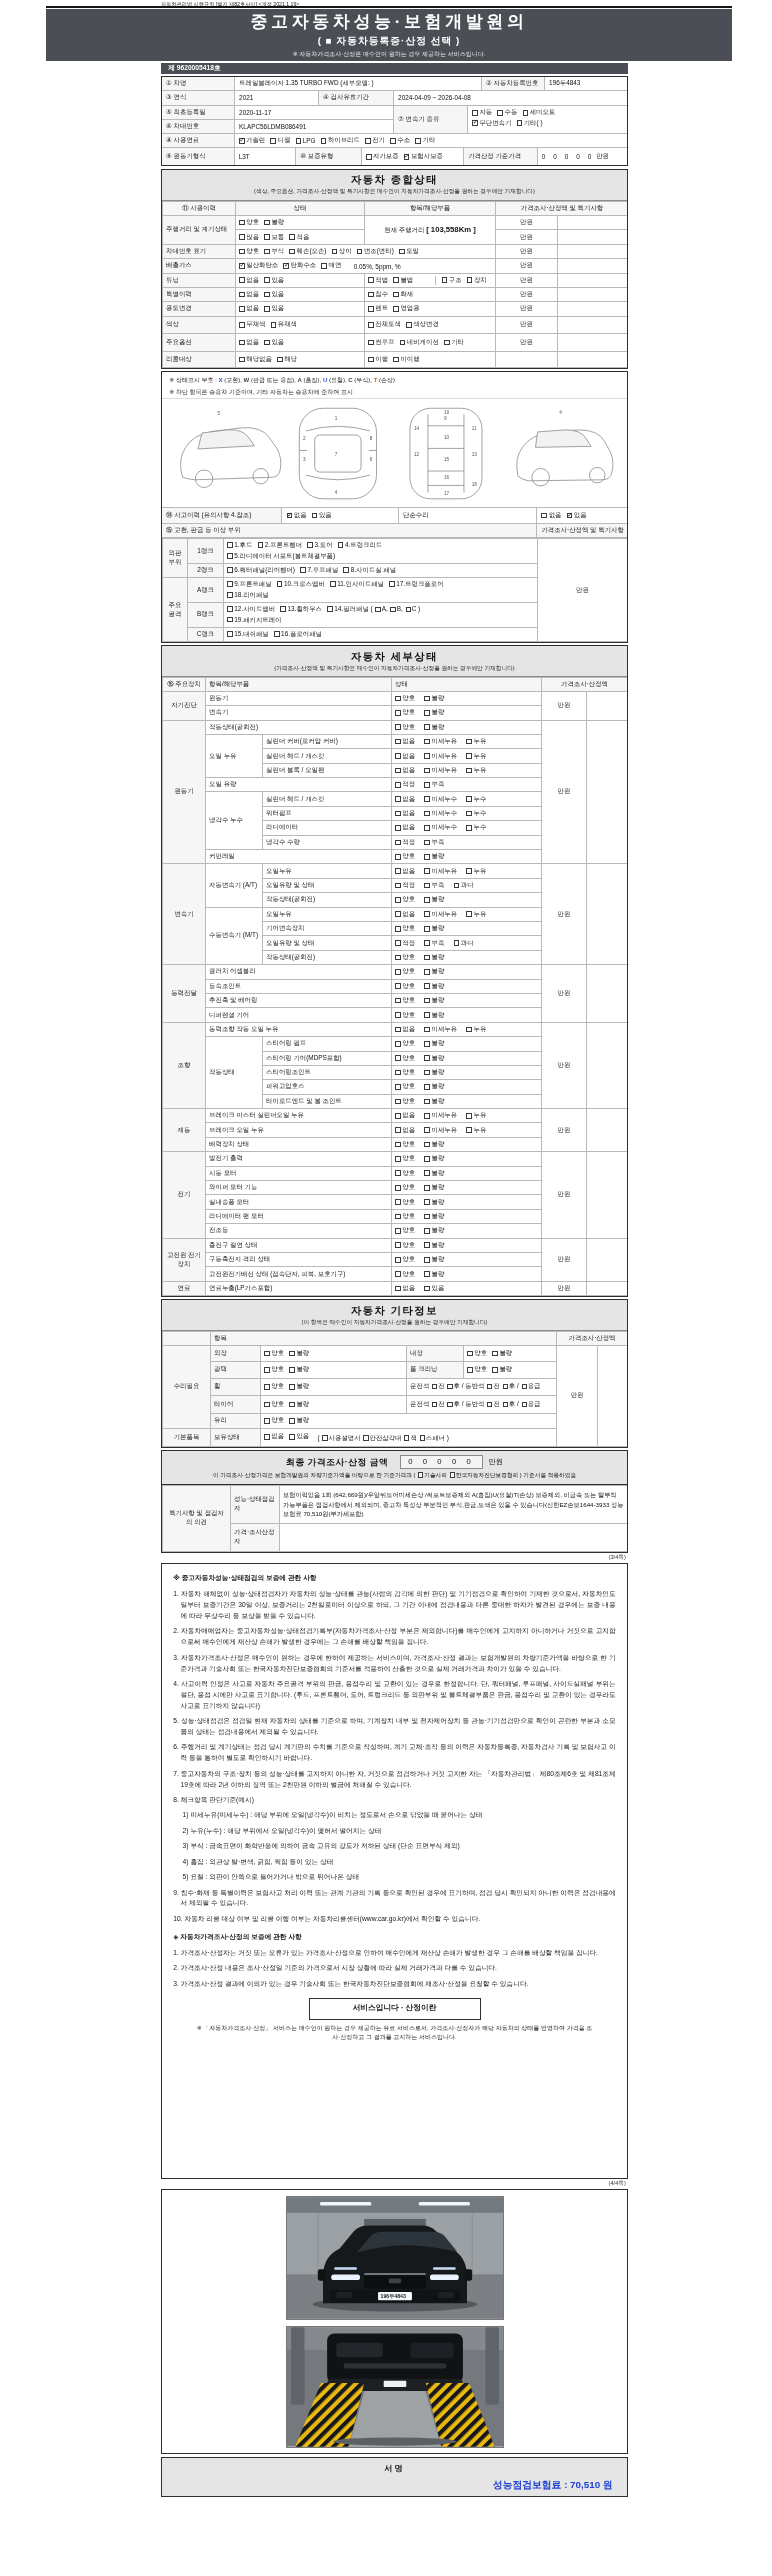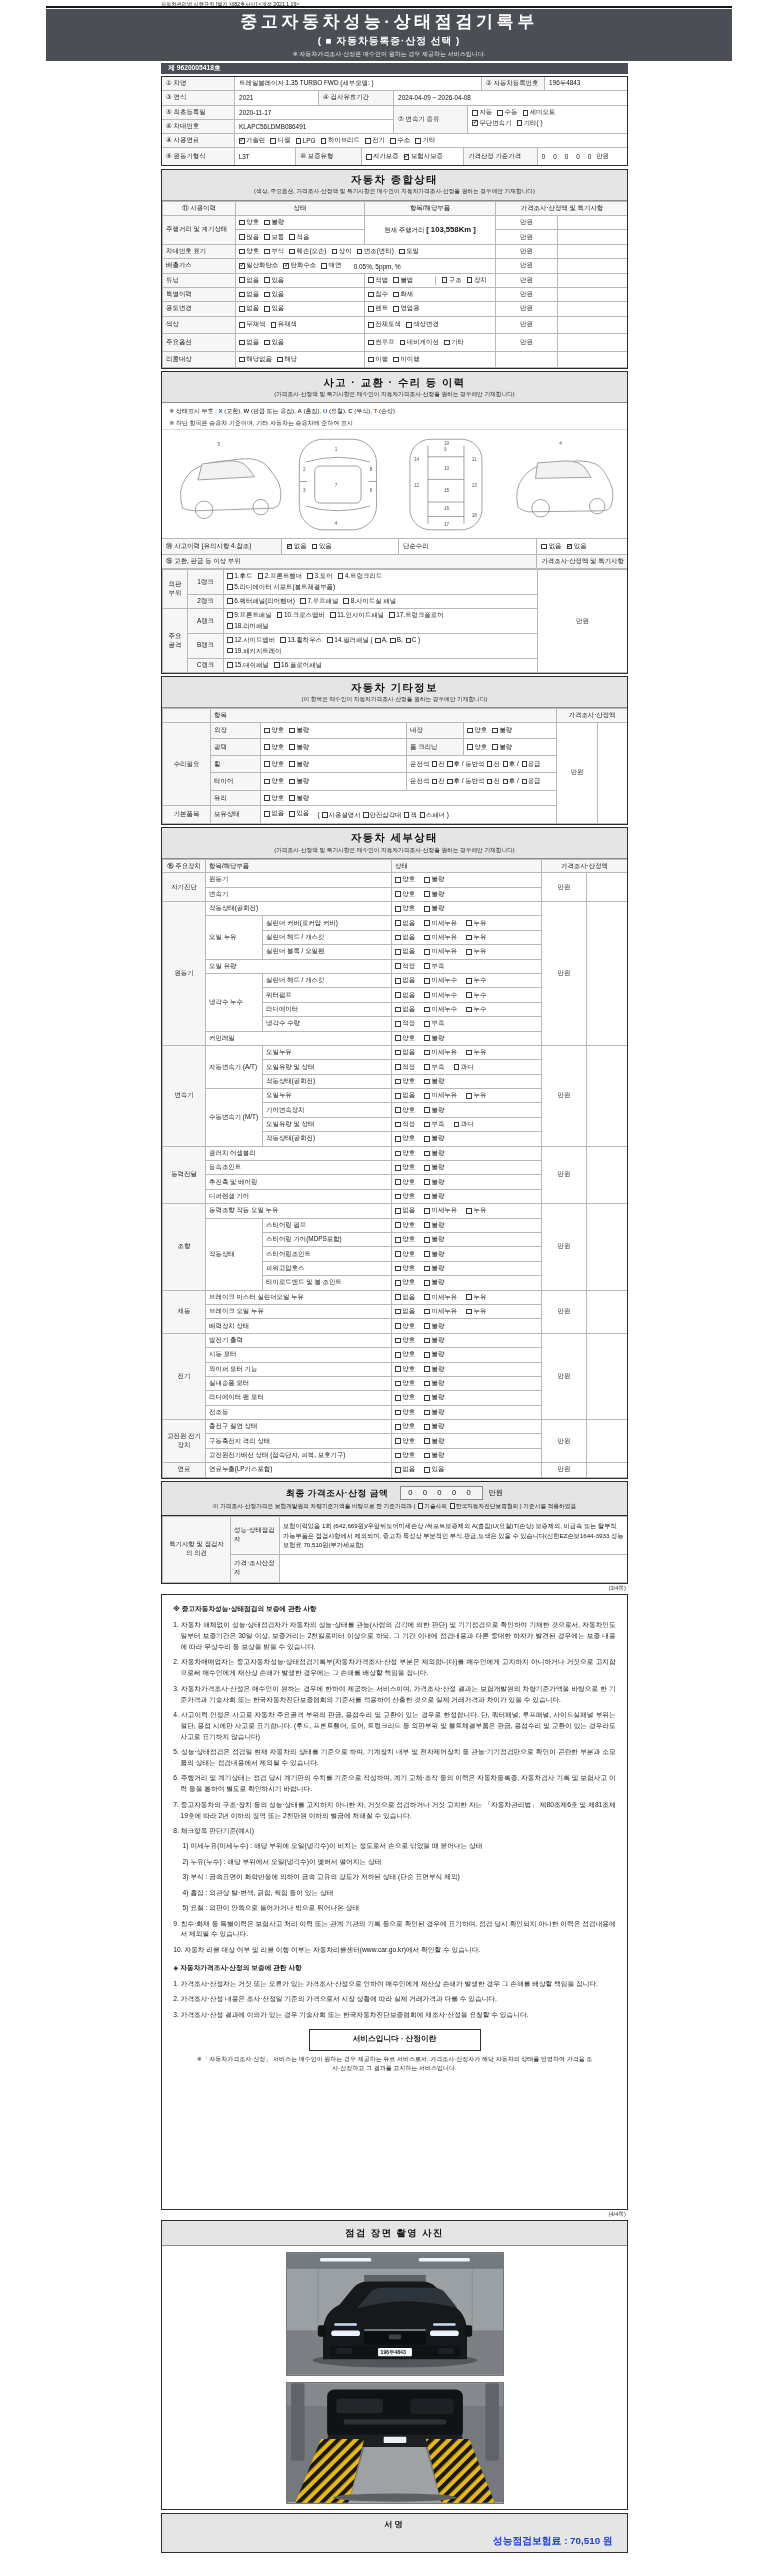--- a/index.html
+++ b/index.html
@@ -53,21 +53,21 @@
   .sign-fee{position:absolute;right:14.4px;top:20.6px;font-size:9.8px;font-weight:bold;color:#1d3fd2}
   svg text{font-family:"Liberation Sans","DejaVu Sans",sans-serif}
 </style>
 </head>
 <body>
 
 <div class="form-ref">자동차관리법 시행규칙 [별지 제82호서식] &lt;개정 2021.1.19&gt;</div>
 <div class="top-rule"></div>
 
 <div class="masthead">
-  <div class="m-title">중고자동차성능·상태점검기록부</div>
+  <div class="m-title">중고자동차성능·보험개발원의</div>
   <div class="m-sub">( ■ 자동차등록증·산정 선택 )</div>
   <div class="m-note">※ 자동차가격조사·산정은 매수인이 원하는 경우 제공하는 서비스입니다.</div>
 </div>
 
 <div class="sheet">
   <div class="doc-no">제 9620005418호</div>
   <section id="sec-basic" class="box">
       <div class="frow">
         <div class="fc lab" style="width:73px;height:13.4px">① 차명</div>
         <div class="fc " style="width:247px;height:13.4px">트레일블레이저 1.35 TURBO FWD (세부모델: )</div>
@@ -372,24 +372,20 @@
                 <span class="cb"></span>
                 <span>미이행</span>
               </span></td>
             <td></td>
             <td></td>
           </tr>
   </tbody>
       </table>
     </section>
   <section id="sec-acc" class="box">
-      <div class="sec-head" style="height:30px">
-        <div class="t">사고 · 교환 · 수리 등 이력</div>
-        <div class="s">(가격조사·산정액 및 특기사항은 매수인이 자동차가격조사·산정을 원하는 경우에만 기재합니다)</div>
-      </div>
       <div class="notes-line" style="padding-top:3.6px"><span style="color:#1c1c1c;">※ 상태표시 부호 : </span><span style="color:#2b50c8;font-weight:bold">X</span><span style="color:#1c1c1c;"> (교환), </span><span style="color:#3a3a3a;font-weight:bold">W</span><span style="color:#1c1c1c;"> (판금 또는 용접), </span><span style="color:#3a3a3a;font-weight:bold">A</span><span style="color:#1c1c1c;"> (흠집), </span><span style="color:#2b50c8;font-weight:bold">U</span><span style="color:#1c1c1c;"> (요철), </span><span style="color:#3a3a3a;font-weight:bold">C</span><span style="color:#1c1c1c;"> (부식), </span><span style="color:#c96a1c;font-weight:bold">T</span><span style="color:#1c1c1c;"> (손상)</span></div>
       <div class="notes-line">※ 하단 항목은 승용차 기준이며, 기타 자동차는 승용차에 준하여 표시</div>
       <div style="height:108px;text-align:center;border-top:0.5px solid #ddd">
   <svg width="453" height="106" viewBox="0 0 880 206">
     <g stroke="#8d8d8d" fill="none" stroke-width="1.6">
       <path d="M28,152 q-10,-34 6,-58 q14,-24 52,-31 l58,-7 q36,-3 52,18 l16,23 q10,18 6,40 q-2,13 -14,15 l-152,5 q-14,-1 -24,-5 z"></path>
       <path d="M66,66 l50,-6 q28,-2 40,14 l12,17 -110,6 z" fill="#f2f2f2"></path>
       <ellipse cx="70" cy="155" rx="17" ry="17"></ellipse>
             <ellipse cx="180" cy="150" rx="15" ry="15"></ellipse>
       <rect x="255" y="18" width="150" height="176" rx="46"></rect>
@@ -488,20 +484,535 @@
             <td class="lab ctr">B랭크</td>
             <td style="line-height:1.7"><span class="cb"></span><span>12.사이드멤버</span><span style="display:inline-block;width:5.2px"></span><span class="cb"></span><span>13.휠하우스</span><span style="display:inline-block;width:5.2px"></span><span class="cb"></span><span>14.필러패널 ( <span class="cb mini"></span>A, <span class="cb mini"></span>B, <span class="cb mini"></span>C )</span><br><span class="cb"></span><span>19.패키지트레이</span><span style="display:inline-block;width:5.2px"></span></td>
           </tr>
           <tr style="height:14.4px">
             <td class="lab ctr">C랭크</td>
             <td style="line-height:1.7"><span class="cb"></span><span>15.대쉬패널</span><span style="display:inline-block;width:5.2px"></span><span class="cb"></span><span>16.플로어패널</span><span style="display:inline-block;width:5.2px"></span></td>
           </tr>
         </tbody>
       </table>
     </section>
+  <section id="sec-detail" class="box">
+      <div class="sec-head" style="height:30px">
+        <div class="t">자동차 세부상태</div>
+        <div class="s">(가격조사·산정액 및 특기사항은 매수인이 자동차가격조사·산정을 원하는 경우에만 기재합니다)</div>
+      </div>
+      <table>
+        <colgroup>
+          <col style="width:43px">
+          <col style="width:57px">
+          <col style="width:129px">
+          <col style="width:150px">
+          <col style="width:45px">
+          <col style="width:41px">
+        </colgroup>
+  <tbody>
+          <tr style="height:13.4px">
+            <td class="lab ctr">⑯ 주요장치</td>
+            <td class="lab" colspan="2">항목/해당부품</td>
+            <td class="lab">상태</td>
+            <td class="lab ctr" colspan="2">가격조사·산정액</td>
+          </tr>
+          <tr style="height:14.4px">
+            <td class="lab ctr" rowspan="2" style="white-space:normal">자기진단</td>
+            <td colspan="2">원동기</td>
+            <td><span class="opt">
+                <span class="cb"></span>
+                <span>양호</span>
+              </span><span style="display:inline-block;width:4.1px"></span><span class="opt">
+                <span class="cb"></span>
+                <span>불량</span>
+              </span></td>
+            <td class="unit" rowspan="2">만원</td>
+            <td rowspan="2"></td>
+          </tr>
+          <tr style="height:14.4px">
+            <td colspan="2">변속기</td>
+            <td><span class="opt">
+                <span class="cb"></span>
+                <span>양호</span>
+              </span><span style="display:inline-block;width:4.1px"></span><span class="opt">
+                <span class="cb"></span>
+                <span>불량</span>
+              </span></td>
+          </tr>
+          <tr style="height:14.4px">
+            <td class="lab ctr" rowspan="10" style="white-space:normal">원동기</td>
+            <td colspan="2">작동상태(공회전)</td>
+            <td><span class="opt">
+                <span class="cb"></span>
+                <span>양호</span>
+              </span><span style="display:inline-block;width:4.1px"></span><span class="opt">
+                <span class="cb"></span>
+                <span>불량</span>
+              </span></td>
+            <td class="unit" rowspan="10">만원</td>
+            <td rowspan="10"></td>
+          </tr>
+          <tr style="height:14.4px">
+            <td class="lab" rowspan="3" style="background:#fff;white-space:normal">오일 누유</td>
+            <td>실린더 커버(로커암 커버)</td>
+            <td><span class="opt">
+                <span class="cb"></span>
+                <span>없음</span>
+              </span><span style="display:inline-block;width:4.1px"></span><span class="opt">
+                <span class="cb"></span>
+                <span>미세누유</span>
+              </span><span style="display:inline-block;width:4.1px"></span><span class="opt">
+                <span class="cb"></span>
+                <span>누유</span>
+              </span></td>
+          </tr>
+          <tr style="height:14.4px">
+            <td>실린더 헤드 / 개스킷</td>
+            <td><span class="opt">
+                <span class="cb"></span>
+                <span>없음</span>
+              </span><span style="display:inline-block;width:4.1px"></span><span class="opt">
+                <span class="cb"></span>
+                <span>미세누유</span>
+              </span><span style="display:inline-block;width:4.1px"></span><span class="opt">
+                <span class="cb"></span>
+                <span>누유</span>
+              </span></td>
+          </tr>
+          <tr style="height:14.4px">
+            <td>실린더 블록 / 오일팬</td>
+            <td><span class="opt">
+                <span class="cb"></span>
+                <span>없음</span>
+              </span><span style="display:inline-block;width:4.1px"></span><span class="opt">
+                <span class="cb"></span>
+                <span>미세누유</span>
+              </span><span style="display:inline-block;width:4.1px"></span><span class="opt">
+                <span class="cb"></span>
+                <span>누유</span>
+              </span></td>
+          </tr>
+          <tr style="height:14.4px">
+            <td colspan="2">오일 유량</td>
+            <td><span class="opt">
+                <span class="cb"></span>
+                <span>적정</span>
+              </span><span style="display:inline-block;width:4.1px"></span><span class="opt">
+                <span class="cb"></span>
+                <span>부족</span>
+              </span></td>
+          </tr>
+          <tr style="height:14.4px">
+            <td class="lab" rowspan="4" style="background:#fff;white-space:normal">냉각수 누수</td>
+            <td>실린더 헤드 / 개스킷</td>
+            <td><span class="opt">
+                <span class="cb"></span>
+                <span>없음</span>
+              </span><span style="display:inline-block;width:4.1px"></span><span class="opt">
+                <span class="cb"></span>
+                <span>미세누수</span>
+              </span><span style="display:inline-block;width:4.1px"></span><span class="opt">
+                <span class="cb"></span>
+                <span>누수</span>
+              </span></td>
+          </tr>
+          <tr style="height:14.4px">
+            <td>워터펌프</td>
+            <td><span class="opt">
+                <span class="cb"></span>
+                <span>없음</span>
+              </span><span style="display:inline-block;width:4.1px"></span><span class="opt">
+                <span class="cb"></span>
+                <span>미세누수</span>
+              </span><span style="display:inline-block;width:4.1px"></span><span class="opt">
+                <span class="cb"></span>
+                <span>누수</span>
+              </span></td>
+          </tr>
+          <tr style="height:14.4px">
+            <td>라디에이터</td>
+            <td><span class="opt">
+                <span class="cb"></span>
+                <span>없음</span>
+              </span><span style="display:inline-block;width:4.1px"></span><span class="opt">
+                <span class="cb"></span>
+                <span>미세누수</span>
+              </span><span style="display:inline-block;width:4.1px"></span><span class="opt">
+                <span class="cb"></span>
+                <span>누수</span>
+              </span></td>
+          </tr>
+          <tr style="height:14.4px">
+            <td>냉각수 수량</td>
+            <td><span class="opt">
+                <span class="cb"></span>
+                <span>적정</span>
+              </span><span style="display:inline-block;width:4.1px"></span><span class="opt">
+                <span class="cb"></span>
+                <span>부족</span>
+              </span></td>
+          </tr>
+          <tr style="height:14.4px">
+            <td colspan="2">커먼레일</td>
+            <td><span class="opt">
+                <span class="cb"></span>
+                <span>양호</span>
+              </span><span style="display:inline-block;width:4.1px"></span><span class="opt">
+                <span class="cb"></span>
+                <span>불량</span>
+              </span></td>
+          </tr>
+          <tr style="height:14.4px">
+            <td class="lab ctr" rowspan="7" style="white-space:normal">변속기</td>
+            <td class="lab" rowspan="3" style="background:#fff;white-space:normal">자동변속기 (A/T)</td>
+            <td>오일누유</td>
+            <td><span class="opt">
+                <span class="cb"></span>
+                <span>없음</span>
+              </span><span style="display:inline-block;width:4.1px"></span><span class="opt">
+                <span class="cb"></span>
+                <span>미세누유</span>
+              </span><span style="display:inline-block;width:4.1px"></span><span class="opt">
+                <span class="cb"></span>
+                <span>누유</span>
+              </span></td>
+            <td class="unit" rowspan="7">만원</td>
+            <td rowspan="7"></td>
+          </tr>
+          <tr style="height:14.4px">
+            <td>오일유량 및 상태</td>
+            <td><span class="opt">
+                <span class="cb"></span>
+                <span>적정</span>
+              </span><span style="display:inline-block;width:4.1px"></span><span class="opt">
+                <span class="cb"></span>
+                <span>부족</span>
+              </span><span style="display:inline-block;width:4.1px"></span><span class="opt">
+                <span class="cb"></span>
+                <span>과다</span>
+              </span></td>
+          </tr>
+          <tr style="height:14.4px">
+            <td>작동상태(공회전)</td>
+            <td><span class="opt">
+                <span class="cb"></span>
+                <span>양호</span>
+              </span><span style="display:inline-block;width:4.1px"></span><span class="opt">
+                <span class="cb"></span>
+                <span>불량</span>
+              </span></td>
+          </tr>
+          <tr style="height:14.4px">
+            <td class="lab" rowspan="4" style="background:#fff;white-space:normal">수동변속기 (M/T)</td>
+            <td>오일누유</td>
+            <td><span class="opt">
+                <span class="cb"></span>
+                <span>없음</span>
+              </span><span style="display:inline-block;width:4.1px"></span><span class="opt">
+                <span class="cb"></span>
+                <span>미세누유</span>
+              </span><span style="display:inline-block;width:4.1px"></span><span class="opt">
+                <span class="cb"></span>
+                <span>누유</span>
+              </span></td>
+          </tr>
+          <tr style="height:14.4px">
+            <td>기어변속장치</td>
+            <td><span class="opt">
+                <span class="cb"></span>
+                <span>양호</span>
+              </span><span style="display:inline-block;width:4.1px"></span><span class="opt">
+                <span class="cb"></span>
+                <span>불량</span>
+              </span></td>
+          </tr>
+          <tr style="height:14.4px">
+            <td>오일유량 및 상태</td>
+            <td><span class="opt">
+                <span class="cb"></span>
+                <span>적정</span>
+              </span><span style="display:inline-block;width:4.1px"></span><span class="opt">
+                <span class="cb"></span>
+                <span>부족</span>
+              </span><span style="display:inline-block;width:4.1px"></span><span class="opt">
+                <span class="cb"></span>
+                <span>과다</span>
+              </span></td>
+          </tr>
+          <tr style="height:14.4px">
+            <td>작동상태(공회전)</td>
+            <td><span class="opt">
+                <span class="cb"></span>
+                <span>양호</span>
+              </span><span style="display:inline-block;width:4.1px"></span><span class="opt">
+                <span class="cb"></span>
+                <span>불량</span>
+              </span></td>
+          </tr>
+          <tr style="height:14.4px">
+            <td class="lab ctr" rowspan="4" style="white-space:normal">동력전달</td>
+            <td colspan="2">클러치 어셈블리</td>
+            <td><span class="opt">
+                <span class="cb"></span>
+                <span>양호</span>
+              </span><span style="display:inline-block;width:4.1px"></span><span class="opt">
+                <span class="cb"></span>
+                <span>불량</span>
+              </span></td>
+            <td class="unit" rowspan="4">만원</td>
+            <td rowspan="4"></td>
+          </tr>
+          <tr style="height:14.4px">
+            <td colspan="2">등속조인트</td>
+            <td><span class="opt">
+                <span class="cb"></span>
+                <span>양호</span>
+              </span><span style="display:inline-block;width:4.1px"></span><span class="opt">
+                <span class="cb"></span>
+                <span>불량</span>
+              </span></td>
+          </tr>
+          <tr style="height:14.4px">
+            <td colspan="2">추진축 및 베어링</td>
+            <td><span class="opt">
+                <span class="cb"></span>
+                <span>양호</span>
+              </span><span style="display:inline-block;width:4.1px"></span><span class="opt">
+                <span class="cb"></span>
+                <span>불량</span>
+              </span></td>
+          </tr>
+          <tr style="height:14.4px">
+            <td colspan="2">디퍼렌셜 기어</td>
+            <td><span class="opt">
+                <span class="cb"></span>
+                <span>양호</span>
+              </span><span style="display:inline-block;width:4.1px"></span><span class="opt">
+                <span class="cb"></span>
+                <span>불량</span>
+              </span></td>
+          </tr>
+          <tr style="height:14.4px">
+            <td class="lab ctr" rowspan="6" style="white-space:normal">조향</td>
+            <td colspan="2">동력조향 작동 오일 누유</td>
+            <td><span class="opt">
+                <span class="cb"></span>
+                <span>없음</span>
+              </span><span style="display:inline-block;width:4.1px"></span><span class="opt">
+                <span class="cb"></span>
+                <span>미세누유</span>
+              </span><span style="display:inline-block;width:4.1px"></span><span class="opt">
+                <span class="cb"></span>
+                <span>누유</span>
+              </span></td>
+            <td class="unit" rowspan="6">만원</td>
+            <td rowspan="6"></td>
+          </tr>
+          <tr style="height:14.4px">
+            <td class="lab" rowspan="5" style="background:#fff;white-space:normal">작동상태</td>
+            <td>스티어링 펌프</td>
+            <td><span class="opt">
+                <span class="cb"></span>
+                <span>양호</span>
+              </span><span style="display:inline-block;width:4.1px"></span><span class="opt">
+                <span class="cb"></span>
+                <span>불량</span>
+              </span></td>
+          </tr>
+          <tr style="height:14.4px">
+            <td>스티어링 기어(MDPS포함)</td>
+            <td><span class="opt">
+                <span class="cb"></span>
+                <span>양호</span>
+              </span><span style="display:inline-block;width:4.1px"></span><span class="opt">
+                <span class="cb"></span>
+                <span>불량</span>
+              </span></td>
+          </tr>
+          <tr style="height:14.4px">
+            <td>스티어링조인트</td>
+            <td><span class="opt">
+                <span class="cb"></span>
+                <span>양호</span>
+              </span><span style="display:inline-block;width:4.1px"></span><span class="opt">
+                <span class="cb"></span>
+                <span>불량</span>
+              </span></td>
+          </tr>
+          <tr style="height:14.4px">
+            <td>파워고압호스</td>
+            <td><span class="opt">
+                <span class="cb"></span>
+                <span>양호</span>
+              </span><span style="display:inline-block;width:4.1px"></span><span class="opt">
+                <span class="cb"></span>
+                <span>불량</span>
+              </span></td>
+          </tr>
+          <tr style="height:14.4px">
+            <td>타이로드엔드 및 볼 조인트</td>
+            <td><span class="opt">
+                <span class="cb"></span>
+                <span>양호</span>
+              </span><span style="display:inline-block;width:4.1px"></span><span class="opt">
+                <span class="cb"></span>
+                <span>불량</span>
+              </span></td>
+          </tr>
+          <tr style="height:14.4px">
+            <td class="lab ctr" rowspan="3" style="white-space:normal">제동</td>
+            <td colspan="2">브레이크 마스터 실린더오일 누유</td>
+            <td><span class="opt">
+                <span class="cb"></span>
+                <span>없음</span>
+              </span><span style="display:inline-block;width:4.1px"></span><span class="opt">
+                <span class="cb"></span>
+                <span>미세누유</span>
+              </span><span style="display:inline-block;width:4.1px"></span><span class="opt">
+                <span class="cb"></span>
+                <span>누유</span>
+              </span></td>
+            <td class="unit" rowspan="3">만원</td>
+            <td rowspan="3"></td>
+          </tr>
+          <tr style="height:14.4px">
+            <td colspan="2">브레이크 오일 누유</td>
+            <td><span class="opt">
+                <span class="cb"></span>
+                <span>없음</span>
+              </span><span style="display:inline-block;width:4.1px"></span><span class="opt">
+                <span class="cb"></span>
+                <span>미세누유</span>
+              </span><span style="display:inline-block;width:4.1px"></span><span class="opt">
+                <span class="cb"></span>
+                <span>누유</span>
+              </span></td>
+          </tr>
+          <tr style="height:14.4px">
+            <td colspan="2">배력장치 상태</td>
+            <td><span class="opt">
+                <span class="cb"></span>
+                <span>양호</span>
+              </span><span style="display:inline-block;width:4.1px"></span><span class="opt">
+                <span class="cb"></span>
+                <span>불량</span>
+              </span></td>
+          </tr>
+          <tr style="height:14.4px">
+            <td class="lab ctr" rowspan="6" style="white-space:normal">전기</td>
+            <td colspan="2">발전기 출력</td>
+            <td><span class="opt">
+                <span class="cb"></span>
+                <span>양호</span>
+              </span><span style="display:inline-block;width:4.1px"></span><span class="opt">
+                <span class="cb"></span>
+                <span>불량</span>
+              </span></td>
+            <td class="unit" rowspan="6">만원</td>
+            <td rowspan="6"></td>
+          </tr>
+          <tr style="height:14.4px">
+            <td colspan="2">시동 모터</td>
+            <td><span class="opt">
+                <span class="cb"></span>
+                <span>양호</span>
+              </span><span style="display:inline-block;width:4.1px"></span><span class="opt">
+                <span class="cb"></span>
+                <span>불량</span>
+              </span></td>
+          </tr>
+          <tr style="height:14.4px">
+            <td colspan="2">와이퍼 모터 기능</td>
+            <td><span class="opt">
+                <span class="cb"></span>
+                <span>양호</span>
+              </span><span style="display:inline-block;width:4.1px"></span><span class="opt">
+                <span class="cb"></span>
+                <span>불량</span>
+              </span></td>
+          </tr>
+          <tr style="height:14.4px">
+            <td colspan="2">실내송풍 모터</td>
+            <td><span class="opt">
+                <span class="cb"></span>
+                <span>양호</span>
+              </span><span style="display:inline-block;width:4.1px"></span><span class="opt">
+                <span class="cb"></span>
+                <span>불량</span>
+              </span></td>
+          </tr>
+          <tr style="height:14.4px">
+            <td colspan="2">라디에이터 팬 모터</td>
+            <td><span class="opt">
+                <span class="cb"></span>
+                <span>양호</span>
+              </span><span style="display:inline-block;width:4.1px"></span><span class="opt">
+                <span class="cb"></span>
+                <span>불량</span>
+              </span></td>
+          </tr>
+          <tr style="height:14.4px">
+            <td colspan="2">전조등</td>
+            <td><span class="opt">
+                <span class="cb"></span>
+                <span>양호</span>
+              </span><span style="display:inline-block;width:4.1px"></span><span class="opt">
+                <span class="cb"></span>
+                <span>불량</span>
+              </span></td>
+          </tr>
+          <tr style="height:14.4px">
+            <td class="lab ctr" rowspan="3" style="white-space:normal">고전원 전기장치</td>
+            <td colspan="2">충전구 절연 상태</td>
+            <td><span class="opt">
+                <span class="cb"></span>
+                <span>양호</span>
+              </span><span style="display:inline-block;width:4.1px"></span><span class="opt">
+                <span class="cb"></span>
+                <span>불량</span>
+              </span></td>
+            <td class="unit" rowspan="3">만원</td>
+            <td rowspan="3"></td>
+          </tr>
+          <tr style="height:14.4px">
+            <td colspan="2">구동축전지 격리 상태</td>
+            <td><span class="opt">
+                <span class="cb"></span>
+                <span>양호</span>
+              </span><span style="display:inline-block;width:4.1px"></span><span class="opt">
+                <span class="cb"></span>
+                <span>불량</span>
+              </span></td>
+          </tr>
+          <tr style="height:14.4px">
+            <td colspan="2">고전원전기배선 상태 (접속단자, 피복, 보호기구)</td>
+            <td><span class="opt">
+                <span class="cb"></span>
+                <span>양호</span>
+              </span><span style="display:inline-block;width:4.1px"></span><span class="opt">
+                <span class="cb"></span>
+                <span>불량</span>
+              </span></td>
+          </tr>
+          <tr style="height:14.4px">
+            <td class="lab ctr" rowspan="1" style="white-space:normal">연료</td>
+            <td colspan="2">연료누출(LP가스포함)</td>
+            <td><span class="opt">
+                <span class="cb"></span>
+                <span>없음</span>
+              </span><span style="display:inline-block;width:4.1px"></span><span class="opt">
+                <span class="cb"></span>
+                <span>있음</span>
+              </span></td>
+            <td class="unit" rowspan="1">만원</td>
+            <td rowspan="1"></td>
+          </tr>
+        </tbody>
+      </table>
+    </section>
   <section id="sec-other" class="box">
       <div class="sec-head" style="height:30px">
         <div class="t">자동차 기타정보</div>
         <div class="s">(이 항목은 매수인이 자동차가격조사·산정을 원하는 경우에만 기재합니다)</div>
       </div>
       <table>
         <colgroup>
           <col style="width:48px">
           <col style="width:50px">
           <col style="width:146px">
@@ -590,535 +1101,20 @@
           <tr style="height:17.5px">
             <td class="lab ctr">기본품목</td>
             <td class="lab">보유상태</td>
             <td colspan="3"><span class="opt">
                 <span class="cb"></span>
                 <span>없음</span>
               </span><span class="opt">
                 <span class="cb"></span>
                 <span>있음</span>
               </span><span style="margin-left:3.1px">( <span class="cb mini"></span>사용설명서 <span class="cb mini"></span>안전삼각대 <span class="cb mini"></span>잭 <span class="cb mini"></span>스패너 )</span></td>
-          </tr>
-        </tbody>
-      </table>
-    </section>
-  <section id="sec-detail" class="box">
-      <div class="sec-head" style="height:30px">
-        <div class="t">자동차 세부상태</div>
-        <div class="s">(가격조사·산정액 및 특기사항은 매수인이 자동차가격조사·산정을 원하는 경우에만 기재합니다)</div>
-      </div>
-      <table>
-        <colgroup>
-          <col style="width:43px">
-          <col style="width:57px">
-          <col style="width:129px">
-          <col style="width:150px">
-          <col style="width:45px">
-          <col style="width:41px">
-        </colgroup>
-  <tbody>
-          <tr style="height:13.4px">
-            <td class="lab ctr">⑯ 주요장치</td>
-            <td class="lab" colspan="2">항목/해당부품</td>
-            <td class="lab">상태</td>
-            <td class="lab ctr" colspan="2">가격조사·산정액</td>
-          </tr>
-          <tr style="height:14.4px">
-            <td class="lab ctr" rowspan="2" style="white-space:normal">자기진단</td>
-            <td colspan="2">원동기</td>
-            <td><span class="opt">
-                <span class="cb"></span>
-                <span>양호</span>
-              </span><span style="display:inline-block;width:4.1px"></span><span class="opt">
-                <span class="cb"></span>
-                <span>불량</span>
-              </span></td>
-            <td class="unit" rowspan="2">만원</td>
-            <td rowspan="2"></td>
-          </tr>
-          <tr style="height:14.4px">
-            <td colspan="2">변속기</td>
-            <td><span class="opt">
-                <span class="cb"></span>
-                <span>양호</span>
-              </span><span style="display:inline-block;width:4.1px"></span><span class="opt">
-                <span class="cb"></span>
-                <span>불량</span>
-              </span></td>
-          </tr>
-          <tr style="height:14.4px">
-            <td class="lab ctr" rowspan="10" style="white-space:normal">원동기</td>
-            <td colspan="2">작동상태(공회전)</td>
-            <td><span class="opt">
-                <span class="cb"></span>
-                <span>양호</span>
-              </span><span style="display:inline-block;width:4.1px"></span><span class="opt">
-                <span class="cb"></span>
-                <span>불량</span>
-              </span></td>
-            <td class="unit" rowspan="10">만원</td>
-            <td rowspan="10"></td>
-          </tr>
-          <tr style="height:14.4px">
-            <td class="lab" rowspan="3" style="background:#fff;white-space:normal">오일 누유</td>
-            <td>실린더 커버(로커암 커버)</td>
-            <td><span class="opt">
-                <span class="cb"></span>
-                <span>없음</span>
-              </span><span style="display:inline-block;width:4.1px"></span><span class="opt">
-                <span class="cb"></span>
-                <span>미세누유</span>
-              </span><span style="display:inline-block;width:4.1px"></span><span class="opt">
-                <span class="cb"></span>
-                <span>누유</span>
-              </span></td>
-          </tr>
-          <tr style="height:14.4px">
-            <td>실린더 헤드 / 개스킷</td>
-            <td><span class="opt">
-                <span class="cb"></span>
-                <span>없음</span>
-              </span><span style="display:inline-block;width:4.1px"></span><span class="opt">
-                <span class="cb"></span>
-                <span>미세누유</span>
-              </span><span style="display:inline-block;width:4.1px"></span><span class="opt">
-                <span class="cb"></span>
-                <span>누유</span>
-              </span></td>
-          </tr>
-          <tr style="height:14.4px">
-            <td>실린더 블록 / 오일팬</td>
-            <td><span class="opt">
-                <span class="cb"></span>
-                <span>없음</span>
-              </span><span style="display:inline-block;width:4.1px"></span><span class="opt">
-                <span class="cb"></span>
-                <span>미세누유</span>
-              </span><span style="display:inline-block;width:4.1px"></span><span class="opt">
-                <span class="cb"></span>
-                <span>누유</span>
-              </span></td>
-          </tr>
-          <tr style="height:14.4px">
-            <td colspan="2">오일 유량</td>
-            <td><span class="opt">
-                <span class="cb"></span>
-                <span>적정</span>
-              </span><span style="display:inline-block;width:4.1px"></span><span class="opt">
-                <span class="cb"></span>
-                <span>부족</span>
-              </span></td>
-          </tr>
-          <tr style="height:14.4px">
-            <td class="lab" rowspan="4" style="background:#fff;white-space:normal">냉각수 누수</td>
-            <td>실린더 헤드 / 개스킷</td>
-            <td><span class="opt">
-                <span class="cb"></span>
-                <span>없음</span>
-              </span><span style="display:inline-block;width:4.1px"></span><span class="opt">
-                <span class="cb"></span>
-                <span>미세누수</span>
-              </span><span style="display:inline-block;width:4.1px"></span><span class="opt">
-                <span class="cb"></span>
-                <span>누수</span>
-              </span></td>
-          </tr>
-          <tr style="height:14.4px">
-            <td>워터펌프</td>
-            <td><span class="opt">
-                <span class="cb"></span>
-                <span>없음</span>
-              </span><span style="display:inline-block;width:4.1px"></span><span class="opt">
-                <span class="cb"></span>
-                <span>미세누수</span>
-              </span><span style="display:inline-block;width:4.1px"></span><span class="opt">
-                <span class="cb"></span>
-                <span>누수</span>
-              </span></td>
-          </tr>
-          <tr style="height:14.4px">
-            <td>라디에이터</td>
-            <td><span class="opt">
-                <span class="cb"></span>
-                <span>없음</span>
-              </span><span style="display:inline-block;width:4.1px"></span><span class="opt">
-                <span class="cb"></span>
-                <span>미세누수</span>
-              </span><span style="display:inline-block;width:4.1px"></span><span class="opt">
-                <span class="cb"></span>
-                <span>누수</span>
-              </span></td>
-          </tr>
-          <tr style="height:14.4px">
-            <td>냉각수 수량</td>
-            <td><span class="opt">
-                <span class="cb"></span>
-                <span>적정</span>
-              </span><span style="display:inline-block;width:4.1px"></span><span class="opt">
-                <span class="cb"></span>
-                <span>부족</span>
-              </span></td>
-          </tr>
-          <tr style="height:14.4px">
-            <td colspan="2">커먼레일</td>
-            <td><span class="opt">
-                <span class="cb"></span>
-                <span>양호</span>
-              </span><span style="display:inline-block;width:4.1px"></span><span class="opt">
-                <span class="cb"></span>
-                <span>불량</span>
-              </span></td>
-          </tr>
-          <tr style="height:14.4px">
-            <td class="lab ctr" rowspan="7" style="white-space:normal">변속기</td>
-            <td class="lab" rowspan="3" style="background:#fff;white-space:normal">자동변속기 (A/T)</td>
-            <td>오일누유</td>
-            <td><span class="opt">
-                <span class="cb"></span>
-                <span>없음</span>
-              </span><span style="display:inline-block;width:4.1px"></span><span class="opt">
-                <span class="cb"></span>
-                <span>미세누유</span>
-              </span><span style="display:inline-block;width:4.1px"></span><span class="opt">
-                <span class="cb"></span>
-                <span>누유</span>
-              </span></td>
-            <td class="unit" rowspan="7">만원</td>
-            <td rowspan="7"></td>
-          </tr>
-          <tr style="height:14.4px">
-            <td>오일유량 및 상태</td>
-            <td><span class="opt">
-                <span class="cb"></span>
-                <span>적정</span>
-              </span><span style="display:inline-block;width:4.1px"></span><span class="opt">
-                <span class="cb"></span>
-                <span>부족</span>
-              </span><span style="display:inline-block;width:4.1px"></span><span class="opt">
-                <span class="cb"></span>
-                <span>과다</span>
-              </span></td>
-          </tr>
-          <tr style="height:14.4px">
-            <td>작동상태(공회전)</td>
-            <td><span class="opt">
-                <span class="cb"></span>
-                <span>양호</span>
-              </span><span style="display:inline-block;width:4.1px"></span><span class="opt">
-                <span class="cb"></span>
-                <span>불량</span>
-              </span></td>
-          </tr>
-          <tr style="height:14.4px">
-            <td class="lab" rowspan="4" style="background:#fff;white-space:normal">수동변속기 (M/T)</td>
-            <td>오일누유</td>
-            <td><span class="opt">
-                <span class="cb"></span>
-                <span>없음</span>
-              </span><span style="display:inline-block;width:4.1px"></span><span class="opt">
-                <span class="cb"></span>
-                <span>미세누유</span>
-              </span><span style="display:inline-block;width:4.1px"></span><span class="opt">
-                <span class="cb"></span>
-                <span>누유</span>
-              </span></td>
-          </tr>
-          <tr style="height:14.4px">
-            <td>기어변속장치</td>
-            <td><span class="opt">
-                <span class="cb"></span>
-                <span>양호</span>
-              </span><span style="display:inline-block;width:4.1px"></span><span class="opt">
-                <span class="cb"></span>
-                <span>불량</span>
-              </span></td>
-          </tr>
-          <tr style="height:14.4px">
-            <td>오일유량 및 상태</td>
-            <td><span class="opt">
-                <span class="cb"></span>
-                <span>적정</span>
-              </span><span style="display:inline-block;width:4.1px"></span><span class="opt">
-                <span class="cb"></span>
-                <span>부족</span>
-              </span><span style="display:inline-block;width:4.1px"></span><span class="opt">
-                <span class="cb"></span>
-                <span>과다</span>
-              </span></td>
-          </tr>
-          <tr style="height:14.4px">
-            <td>작동상태(공회전)</td>
-            <td><span class="opt">
-                <span class="cb"></span>
-                <span>양호</span>
-              </span><span style="display:inline-block;width:4.1px"></span><span class="opt">
-                <span class="cb"></span>
-                <span>불량</span>
-              </span></td>
-          </tr>
-          <tr style="height:14.4px">
-            <td class="lab ctr" rowspan="4" style="white-space:normal">동력전달</td>
-            <td colspan="2">클러치 어셈블리</td>
-            <td><span class="opt">
-                <span class="cb"></span>
-                <span>양호</span>
-              </span><span style="display:inline-block;width:4.1px"></span><span class="opt">
-                <span class="cb"></span>
-                <span>불량</span>
-              </span></td>
-            <td class="unit" rowspan="4">만원</td>
-            <td rowspan="4"></td>
-          </tr>
-          <tr style="height:14.4px">
-            <td colspan="2">등속조인트</td>
-            <td><span class="opt">
-                <span class="cb"></span>
-                <span>양호</span>
-              </span><span style="display:inline-block;width:4.1px"></span><span class="opt">
-                <span class="cb"></span>
-                <span>불량</span>
-              </span></td>
-          </tr>
-          <tr style="height:14.4px">
-            <td colspan="2">추진축 및 베어링</td>
-            <td><span class="opt">
-                <span class="cb"></span>
-                <span>양호</span>
-              </span><span style="display:inline-block;width:4.1px"></span><span class="opt">
-                <span class="cb"></span>
-                <span>불량</span>
-              </span></td>
-          </tr>
-          <tr style="height:14.4px">
-            <td colspan="2">디퍼렌셜 기어</td>
-            <td><span class="opt">
-                <span class="cb"></span>
-                <span>양호</span>
-              </span><span style="display:inline-block;width:4.1px"></span><span class="opt">
-                <span class="cb"></span>
-                <span>불량</span>
-              </span></td>
-          </tr>
-          <tr style="height:14.4px">
-            <td class="lab ctr" rowspan="6" style="white-space:normal">조향</td>
-            <td colspan="2">동력조향 작동 오일 누유</td>
-            <td><span class="opt">
-                <span class="cb"></span>
-                <span>없음</span>
-              </span><span style="display:inline-block;width:4.1px"></span><span class="opt">
-                <span class="cb"></span>
-                <span>미세누유</span>
-              </span><span style="display:inline-block;width:4.1px"></span><span class="opt">
-                <span class="cb"></span>
-                <span>누유</span>
-              </span></td>
-            <td class="unit" rowspan="6">만원</td>
-            <td rowspan="6"></td>
-          </tr>
-          <tr style="height:14.4px">
-            <td class="lab" rowspan="5" style="background:#fff;white-space:normal">작동상태</td>
-            <td>스티어링 펌프</td>
-            <td><span class="opt">
-                <span class="cb"></span>
-                <span>양호</span>
-              </span><span style="display:inline-block;width:4.1px"></span><span class="opt">
-                <span class="cb"></span>
-                <span>불량</span>
-              </span></td>
-          </tr>
-          <tr style="height:14.4px">
-            <td>스티어링 기어(MDPS포함)</td>
-            <td><span class="opt">
-                <span class="cb"></span>
-                <span>양호</span>
-              </span><span style="display:inline-block;width:4.1px"></span><span class="opt">
-                <span class="cb"></span>
-                <span>불량</span>
-              </span></td>
-          </tr>
-          <tr style="height:14.4px">
-            <td>스티어링조인트</td>
-            <td><span class="opt">
-                <span class="cb"></span>
-                <span>양호</span>
-              </span><span style="display:inline-block;width:4.1px"></span><span class="opt">
-                <span class="cb"></span>
-                <span>불량</span>
-              </span></td>
-          </tr>
-          <tr style="height:14.4px">
-            <td>파워고압호스</td>
-            <td><span class="opt">
-                <span class="cb"></span>
-                <span>양호</span>
-              </span><span style="display:inline-block;width:4.1px"></span><span class="opt">
-                <span class="cb"></span>
-                <span>불량</span>
-              </span></td>
-          </tr>
-          <tr style="height:14.4px">
-            <td>타이로드엔드 및 볼 조인트</td>
-            <td><span class="opt">
-                <span class="cb"></span>
-                <span>양호</span>
-              </span><span style="display:inline-block;width:4.1px"></span><span class="opt">
-                <span class="cb"></span>
-                <span>불량</span>
-              </span></td>
-          </tr>
-          <tr style="height:14.4px">
-            <td class="lab ctr" rowspan="3" style="white-space:normal">제동</td>
-            <td colspan="2">브레이크 마스터 실린더오일 누유</td>
-            <td><span class="opt">
-                <span class="cb"></span>
-                <span>없음</span>
-              </span><span style="display:inline-block;width:4.1px"></span><span class="opt">
-                <span class="cb"></span>
-                <span>미세누유</span>
-              </span><span style="display:inline-block;width:4.1px"></span><span class="opt">
-                <span class="cb"></span>
-                <span>누유</span>
-              </span></td>
-            <td class="unit" rowspan="3">만원</td>
-            <td rowspan="3"></td>
-          </tr>
-          <tr style="height:14.4px">
-            <td colspan="2">브레이크 오일 누유</td>
-            <td><span class="opt">
-                <span class="cb"></span>
-                <span>없음</span>
-              </span><span style="display:inline-block;width:4.1px"></span><span class="opt">
-                <span class="cb"></span>
-                <span>미세누유</span>
-              </span><span style="display:inline-block;width:4.1px"></span><span class="opt">
-                <span class="cb"></span>
-                <span>누유</span>
-              </span></td>
-          </tr>
-          <tr style="height:14.4px">
-            <td colspan="2">배력장치 상태</td>
-            <td><span class="opt">
-                <span class="cb"></span>
-                <span>양호</span>
-              </span><span style="display:inline-block;width:4.1px"></span><span class="opt">
-                <span class="cb"></span>
-                <span>불량</span>
-              </span></td>
-          </tr>
-          <tr style="height:14.4px">
-            <td class="lab ctr" rowspan="6" style="white-space:normal">전기</td>
-            <td colspan="2">발전기 출력</td>
-            <td><span class="opt">
-                <span class="cb"></span>
-                <span>양호</span>
-              </span><span style="display:inline-block;width:4.1px"></span><span class="opt">
-                <span class="cb"></span>
-                <span>불량</span>
-              </span></td>
-            <td class="unit" rowspan="6">만원</td>
-            <td rowspan="6"></td>
-          </tr>
-          <tr style="height:14.4px">
-            <td colspan="2">시동 모터</td>
-            <td><span class="opt">
-                <span class="cb"></span>
-                <span>양호</span>
-              </span><span style="display:inline-block;width:4.1px"></span><span class="opt">
-                <span class="cb"></span>
-                <span>불량</span>
-              </span></td>
-          </tr>
-          <tr style="height:14.4px">
-            <td colspan="2">와이퍼 모터 기능</td>
-            <td><span class="opt">
-                <span class="cb"></span>
-                <span>양호</span>
-              </span><span style="display:inline-block;width:4.1px"></span><span class="opt">
-                <span class="cb"></span>
-                <span>불량</span>
-              </span></td>
-          </tr>
-          <tr style="height:14.4px">
-            <td colspan="2">실내송풍 모터</td>
-            <td><span class="opt">
-                <span class="cb"></span>
-                <span>양호</span>
-              </span><span style="display:inline-block;width:4.1px"></span><span class="opt">
-                <span class="cb"></span>
-                <span>불량</span>
-              </span></td>
-          </tr>
-          <tr style="height:14.4px">
-            <td colspan="2">라디에이터 팬 모터</td>
-            <td><span class="opt">
-                <span class="cb"></span>
-                <span>양호</span>
-              </span><span style="display:inline-block;width:4.1px"></span><span class="opt">
-                <span class="cb"></span>
-                <span>불량</span>
-              </span></td>
-          </tr>
-          <tr style="height:14.4px">
-            <td colspan="2">전조등</td>
-            <td><span class="opt">
-                <span class="cb"></span>
-                <span>양호</span>
-              </span><span style="display:inline-block;width:4.1px"></span><span class="opt">
-                <span class="cb"></span>
-                <span>불량</span>
-              </span></td>
-          </tr>
-          <tr style="height:14.4px">
-            <td class="lab ctr" rowspan="3" style="white-space:normal">고전원 전기장치</td>
-            <td colspan="2">충전구 절연 상태</td>
-            <td><span class="opt">
-                <span class="cb"></span>
-                <span>양호</span>
-              </span><span style="display:inline-block;width:4.1px"></span><span class="opt">
-                <span class="cb"></span>
-                <span>불량</span>
-              </span></td>
-            <td class="unit" rowspan="3">만원</td>
-            <td rowspan="3"></td>
-          </tr>
-          <tr style="height:14.4px">
-            <td colspan="2">구동축전지 격리 상태</td>
-            <td><span class="opt">
-                <span class="cb"></span>
-                <span>양호</span>
-              </span><span style="display:inline-block;width:4.1px"></span><span class="opt">
-                <span class="cb"></span>
-                <span>불량</span>
-              </span></td>
-          </tr>
-          <tr style="height:14.4px">
-            <td colspan="2">고전원전기배선 상태 (접속단자, 피복, 보호기구)</td>
-            <td><span class="opt">
-                <span class="cb"></span>
-                <span>양호</span>
-              </span><span style="display:inline-block;width:4.1px"></span><span class="opt">
-                <span class="cb"></span>
-                <span>불량</span>
-              </span></td>
-          </tr>
-          <tr style="height:14.4px">
-            <td class="lab ctr" rowspan="1" style="white-space:normal">연료</td>
-            <td colspan="2">연료누출(LP가스포함)</td>
-            <td><span class="opt">
-                <span class="cb"></span>
-                <span>없음</span>
-              </span><span style="display:inline-block;width:4.1px"></span><span class="opt">
-                <span class="cb"></span>
-                <span>있음</span>
-              </span></td>
-            <td class="unit" rowspan="1">만원</td>
-            <td rowspan="1"></td>
           </tr>
         </tbody>
       </table>
     </section>
   <section id="sec-final" class="box">
       <div style="background:#e5e5e5;height:33px;display:flex;flex-direction:column;justify-content:center">
     <div style="text-align:center">
       <span style="font-size:8.8px;font-weight:bold;letter-spacing:0.5px">최종 가격조사·산정 금액</span>
       <span style="display:inline-block;margin-left:9.3px;border:0.5px solid #8a8a8a;background:#f4f4f4;padding:1.5px 7.2px;font-size:7.7px;letter-spacing:4.1px">0  0  0  0  0</span>
       <span style="font-size:7.2px;margin-left:3.1px">만원</span></div>
@@ -1167,23 +1163,20 @@
         <div class="n-head" style="margin-top:7.2px">◈ 자동차가격조사·산정의 보증에 관한 사항</div>
         <div class="n-item">1. 가격조사·산정자는 거짓 또는 오류가 있는 가격조사·산정으로 인하여 매수인에게 재산상 손해가 발생한 경우 그 손해를 배상할 책임을 집니다.</div>
         <div class="n-item">2. 가격조사·산정 내용은 조사·산정일 기준의 가격으로서 시장 상황에 따라 실제 거래가격과 다를 수 있습니다.</div>
         <div class="n-item">3. 가격조사·산정 결과에 이의가 있는 경우 기술사회 또는 한국자동차진단보증협회에 재조사·산정을 요청할 수 있습니다.</div>
         <div class="n-box">서비스입니다 · 산정이란</div>
         <div class="n-boxnote">※ 「자동차가격조사·산정」 서비스는 매수인이 원하는 경우 제공하는 유료 서비스로서, 가격조사·산정자가 해당 자동차의 상태를 반영하여 가격을 조사·산정하고 그 결과를 고지하는 서비스입니다.</div>
       </div>
     </section>
   <div class="pagemark">(4/4쪽)</div>
   <section id="sec-photos" class="box">
-      <div class="sec-head" style="height:24px">
-        <div class="t" style="font-size:9.3px">점검 장면 촬영 사진</div>
-      </div>
     <div class="photo-wrap">
       <div class="photo">
   <svg width="216" height="122" viewBox="0 0 420 236">
     <rect width="420" height="236" fill="#8e9296"></rect>
     <rect width="420" height="150" fill="#9aa0a4"></rect>
     <g stroke="#8b9094" stroke-width="2">
               <line x1="60" y1="0" x2="60" y2="150"></line>
               <line x1="360" y1="0" x2="360" y2="150"></line>
             </g>
     <rect width="420" height="30" fill="#74797d"></rect>

